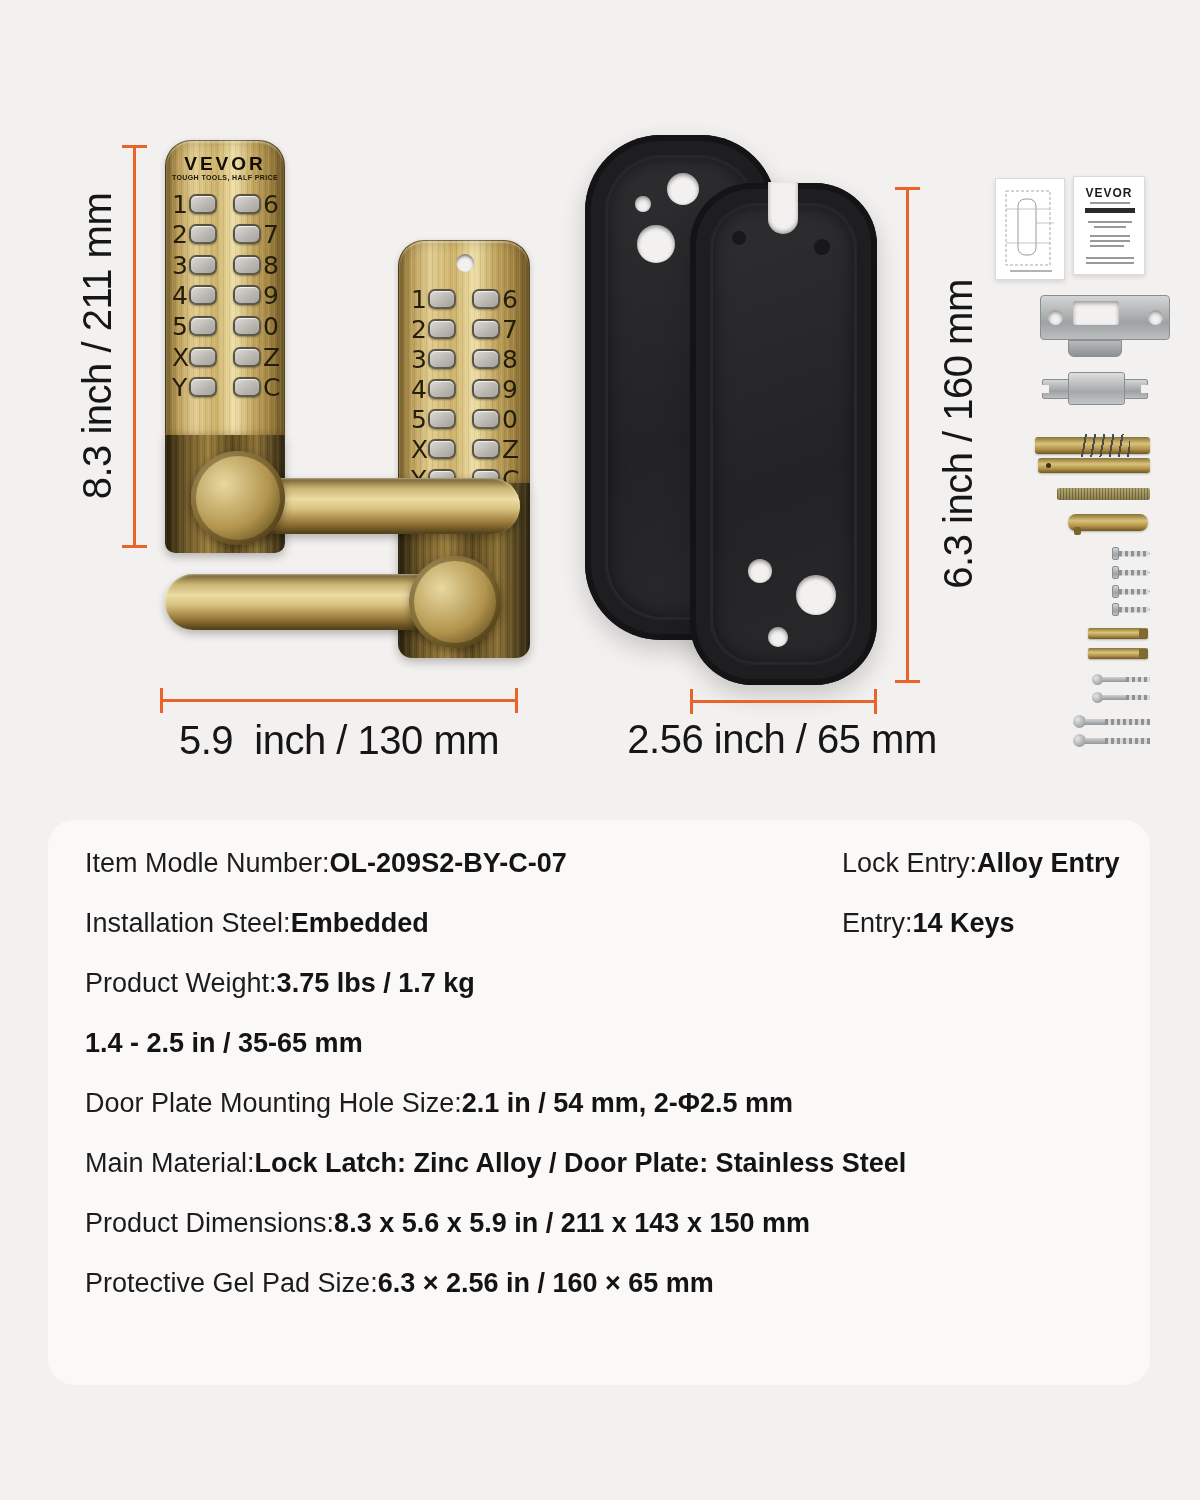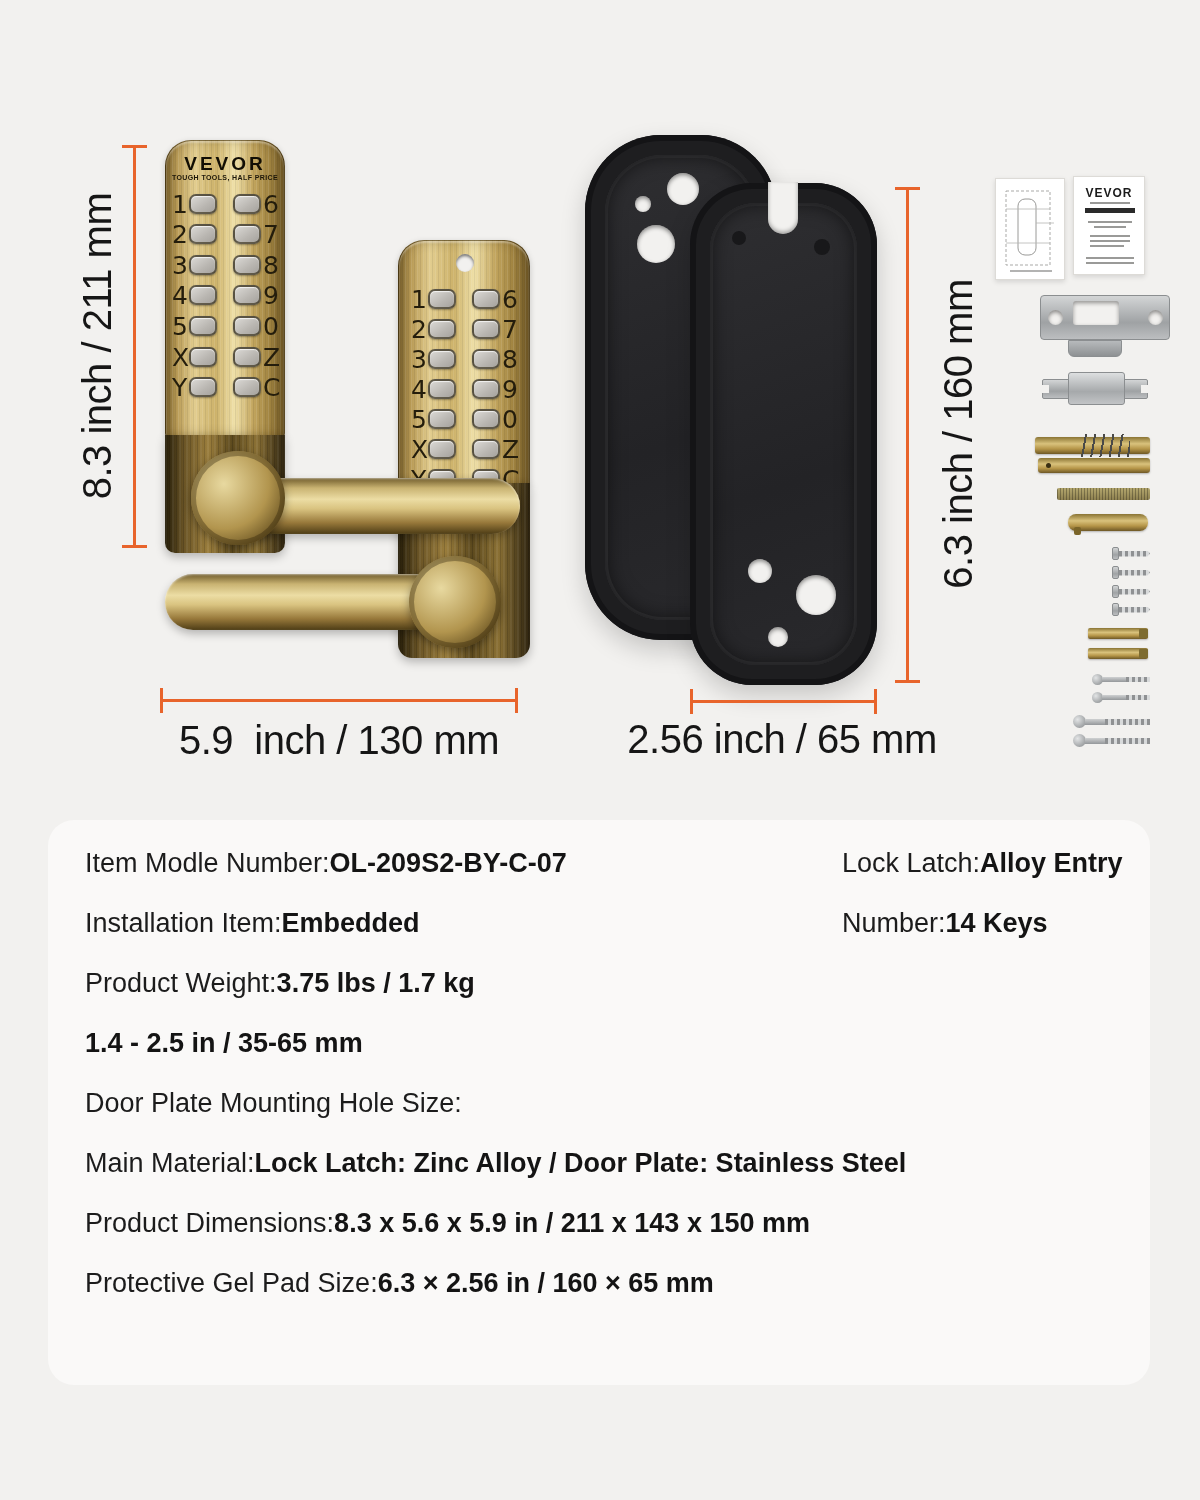--- a/index.html
+++ b/index.html
@@ -315,41 +315,42 @@
     <div class="bolt-head" style="position:absolute;left:0;top:-1px;width:13px;height:13px;"></div>
     <div class="bolt-shaft" style="position:absolute;left:12px;top:2.5px;width:20px;height:6px;"></div>
     <div class="thread" style="position:absolute;left:32px;top:2.5px;width:45px;height:6px;"></div>
   </div>
 
 <div class="panel">
   <div class="spec-row">
       <span class="spec-label">Item Modle Number: </span>
       <span class="spec-value">OL-209S2-BY-C-07</span>
       <span class="spec-right">
-        <span class="spec-label">Lock Latch: </span>
+        <span class="spec-label">Lock Entry: </span>
         <span class="spec-value">Alloy Entry</span>
       </span>
     </div>
   <div class="spec-row">
-      <span class="spec-label">Installation Item:</span>
+      <span class="spec-label">Installation Steel:</span>
       <span class="spec-value">Embedded</span>
       <span class="spec-right">
-        <span class="spec-label">Number: </span>
+        <span class="spec-label">Entry: </span>
         <span class="spec-value">14 Keys</span>
       </span>
     </div>
   <div class="spec-row">
       <span class="spec-label">Product Weight: </span>
       <span class="spec-value">3.75 lbs / 1.7 kg</span>
     </div>
   <div class="spec-row">
       <span class="spec-value">1.4 - 2.5 in / 35-65 mm</span>
     </div>
   <div class="spec-row">
       <span class="spec-label">Door Plate Mounting Hole Size: </span>
+      <span class="spec-value">2.1 in / 54 mm, 2-Φ2.5 mm</span>
     </div>
   <div class="spec-row">
       <span class="spec-label">Main Material: </span>
       <span class="spec-value">Lock Latch: Zinc Alloy / Door Plate: Stainless Steel</span>
     </div>
   <div class="spec-row">
       <span class="spec-label">Product Dimensions: </span>
       <span class="spec-value">8.3 x 5.6 x 5.9 in / 211 x 143 x 150 mm</span>
     </div>
   <div class="spec-row">

